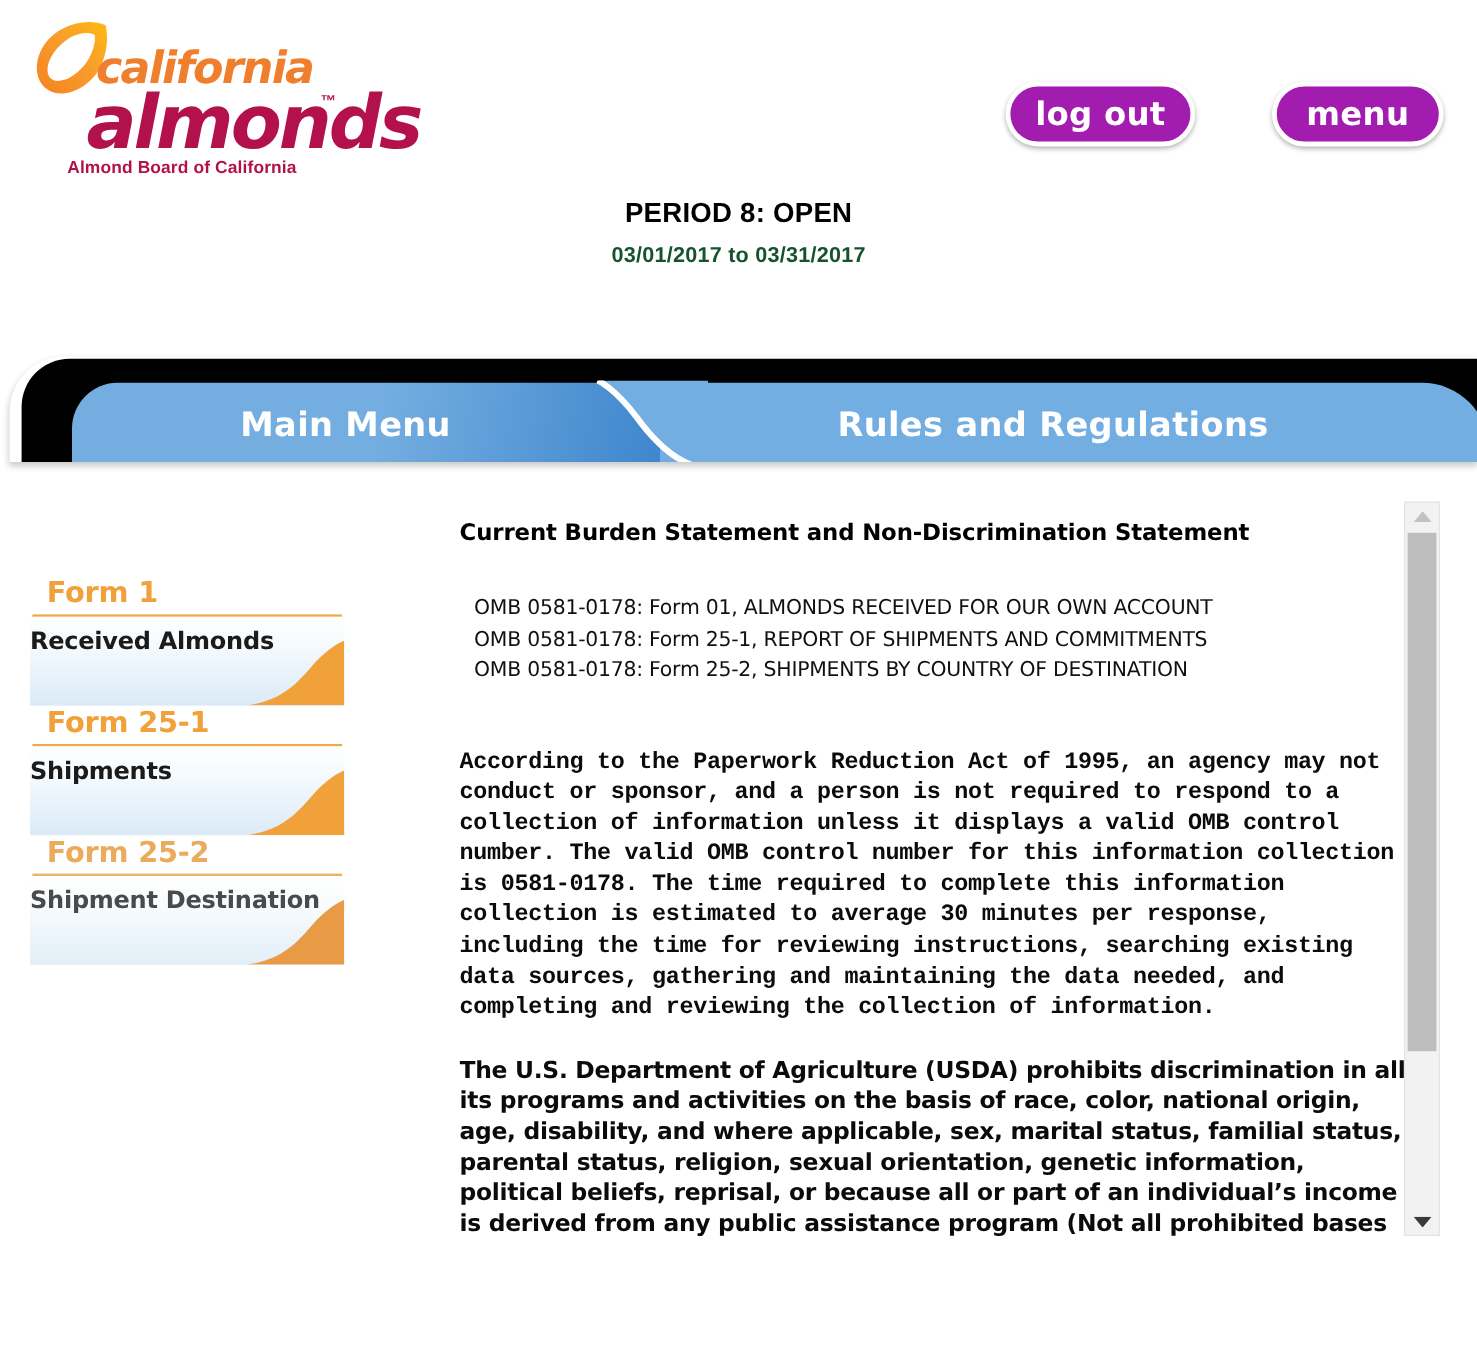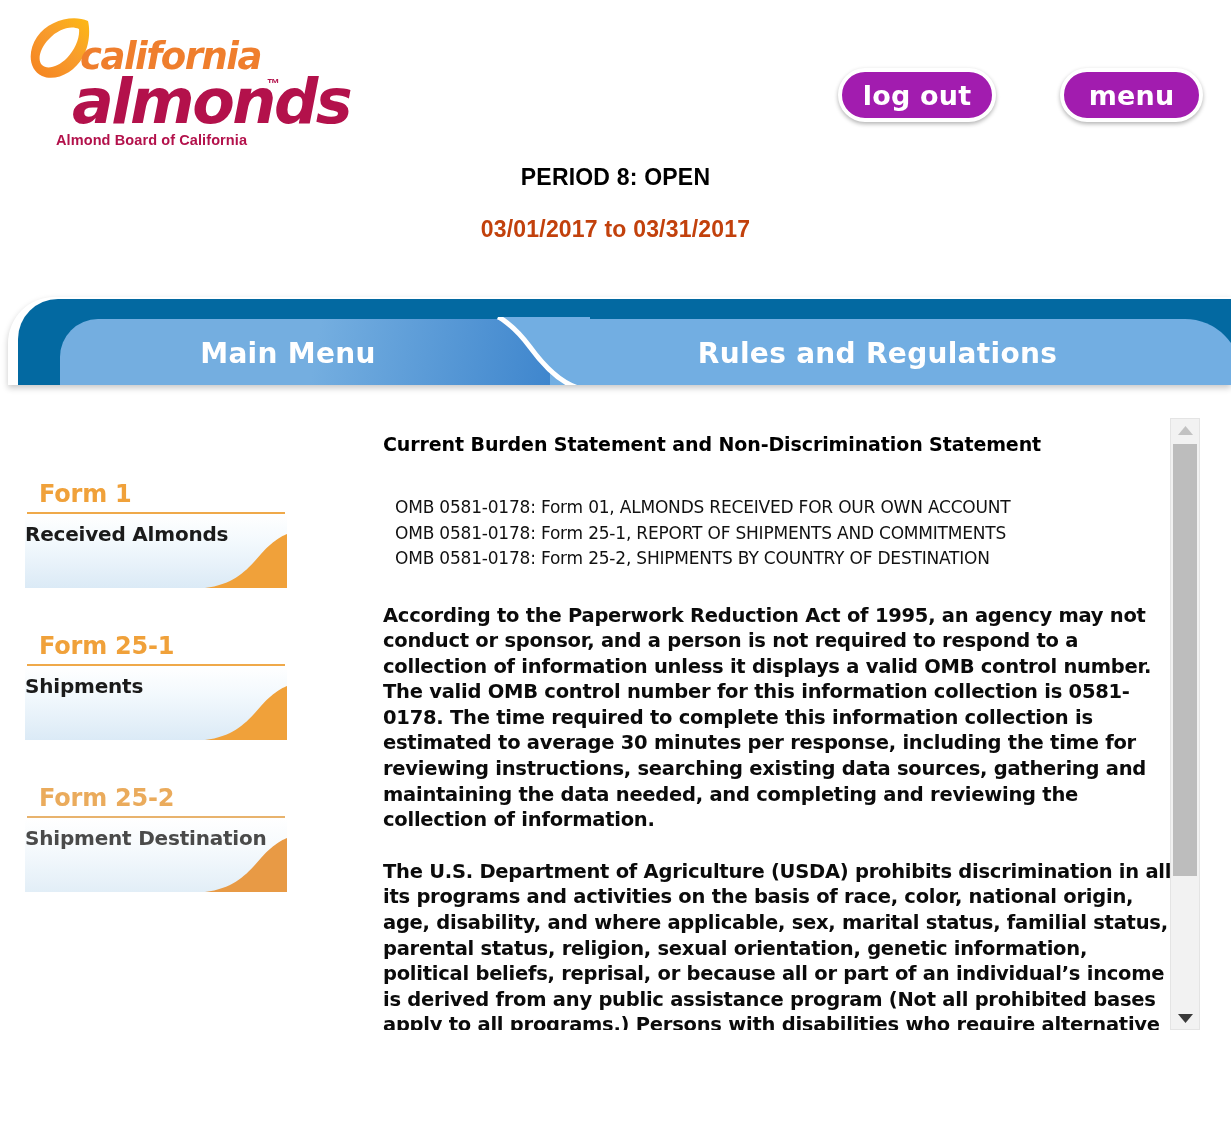--- a/index.html
+++ b/index.html
@@ -98,26 +98,26 @@
     text-align: center;
   }
   #period-title {
     font-size: 23px;
     font-weight: 700;
     color: #000000;
     letter-spacing: 0.2px;
     line-height: 28px;
   }
   #period-range {
-    font-size: 23px;
-    font-weight: 700;
-    color: #c2410c;
+    font-size: 18px;
+    font-weight: 700;
+    color: #14532d;
     letter-spacing: 0.2px;
     line-height: 34px;
-    margin-top: 21px;
+    margin-top: 4px;
   }
 
   
   #tabbar {
     position: absolute;
     left: 0; top: 297px;
     width: 1231px;
     height: 88px;
   }
   #tab-shell {
@@ -127,21 +127,21 @@
     height: 88px;
     background: #ffffff;
     border-top-left-radius: 46px;
     box-shadow: 0 3px 6px rgba(0,0,0,0.22);
   }
   #tab-shell-inner {
     position: absolute;
     left: 10px; top: 2px;
     width: 1213px;
     height: 86px;
-    background: #0369a1;
+    background: #000000;
     border-top-left-radius: 40px;
     overflow: hidden;
   }
   .tab {
     position: absolute;
     top: 20px;
     height: 68px;
     display: flex;
     align-items: center;
     justify-content: center;
@@ -182,21 +182,20 @@
 
   
   #sidebar {
     position: absolute;
     left: 25px; top: 480px;
     width: 270px;
   }
   .form-card {
     position: relative;
     width: 262px;
-    margin-bottom: 44px;
     cursor: pointer;
   }
   .form-card-title {
     font-size: 24px;
     font-weight: 700;
     color: #f0a13a;
     padding: 0 0 4px 14px;
     letter-spacing: -0.2px;
     font-family: "DejaVu Sans", sans-serif;
   }
@@ -264,21 +263,21 @@
   }
   .body-para {
     font-size: 19.5px;
     font-weight: 700;
     color: #0b0b0b;
     line-height: 25.6px;
     letter-spacing: -0.25px;
     margin: 0;
     font-family: "DejaVu Sans", sans-serif;
   }
-  #para-1 { margin-top: 31px; }
+  #para-1 { margin-top: 51px; font-family: Liberation Mono, monospace; }
   #para-2 { margin-top: 26px; }
 
   
   #scrollbar {
     position: absolute;
     left: 1170px; top: 418px;
     width: 30px; height: 612px;
     background: #f2f2f2;
     border: 1px solid #e4e4e4;
     box-sizing: border-box;

